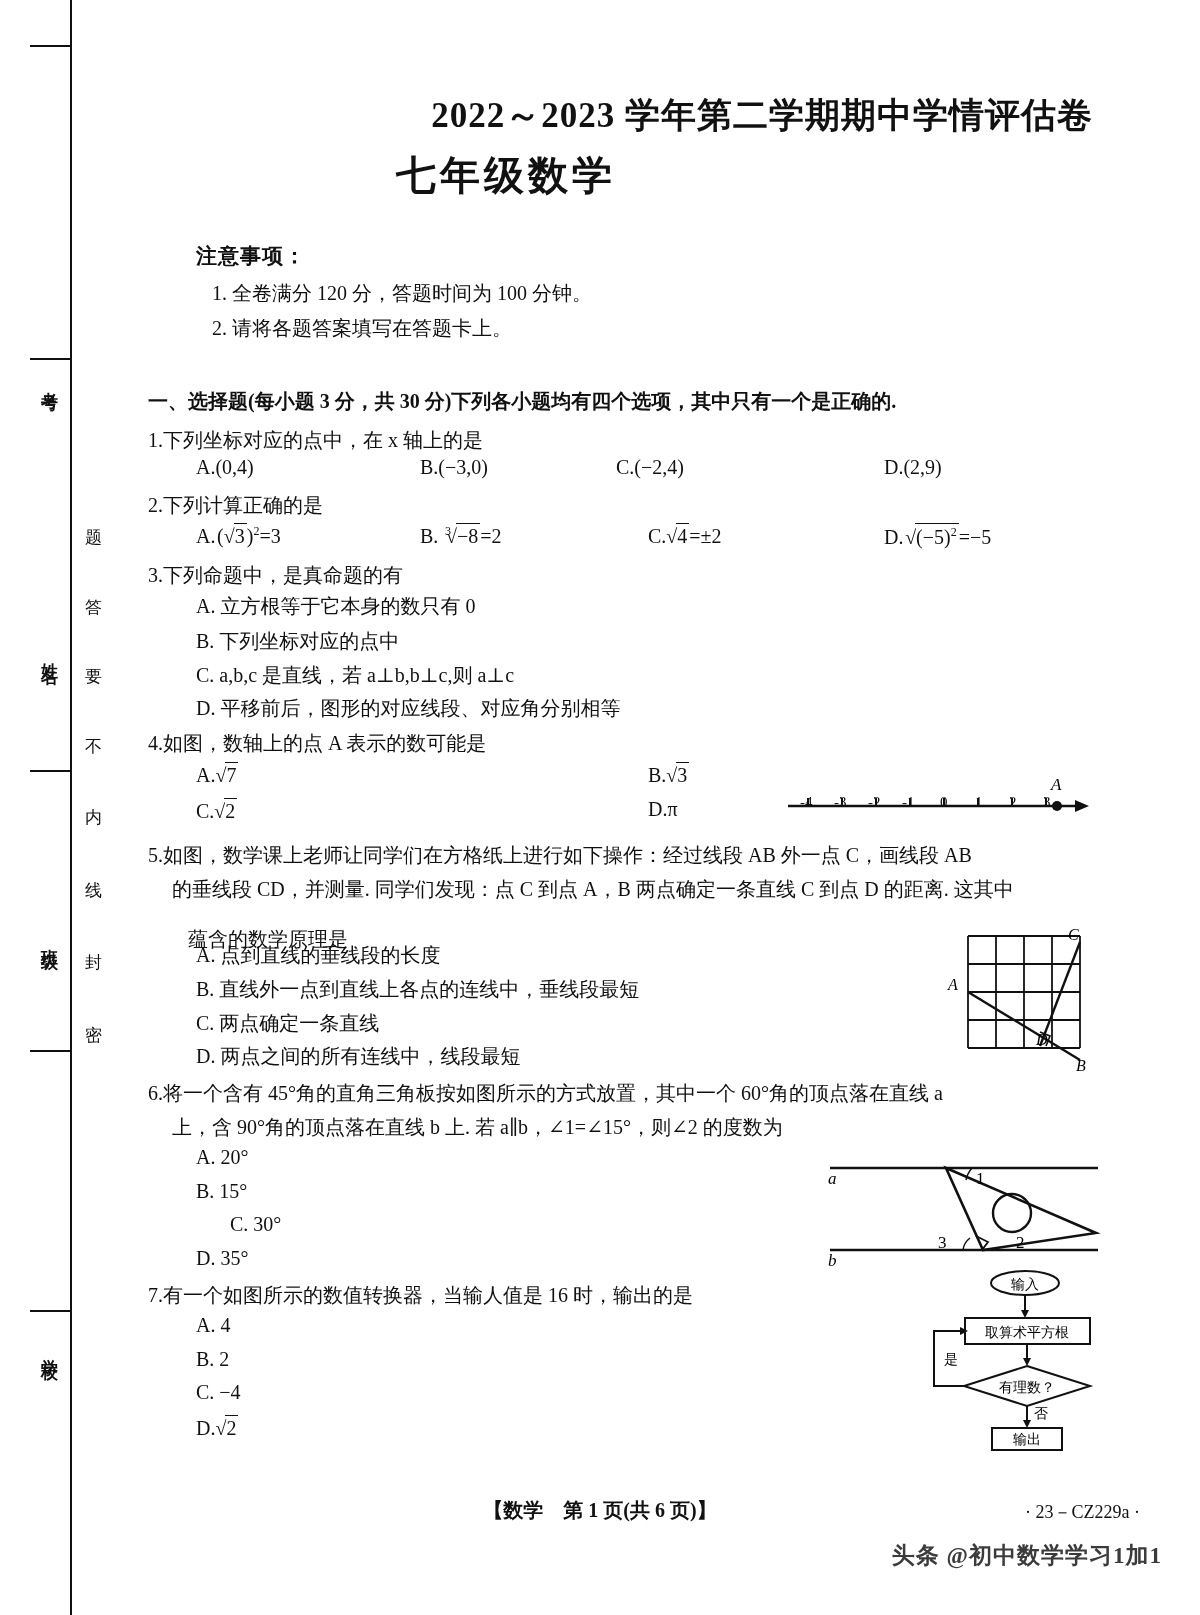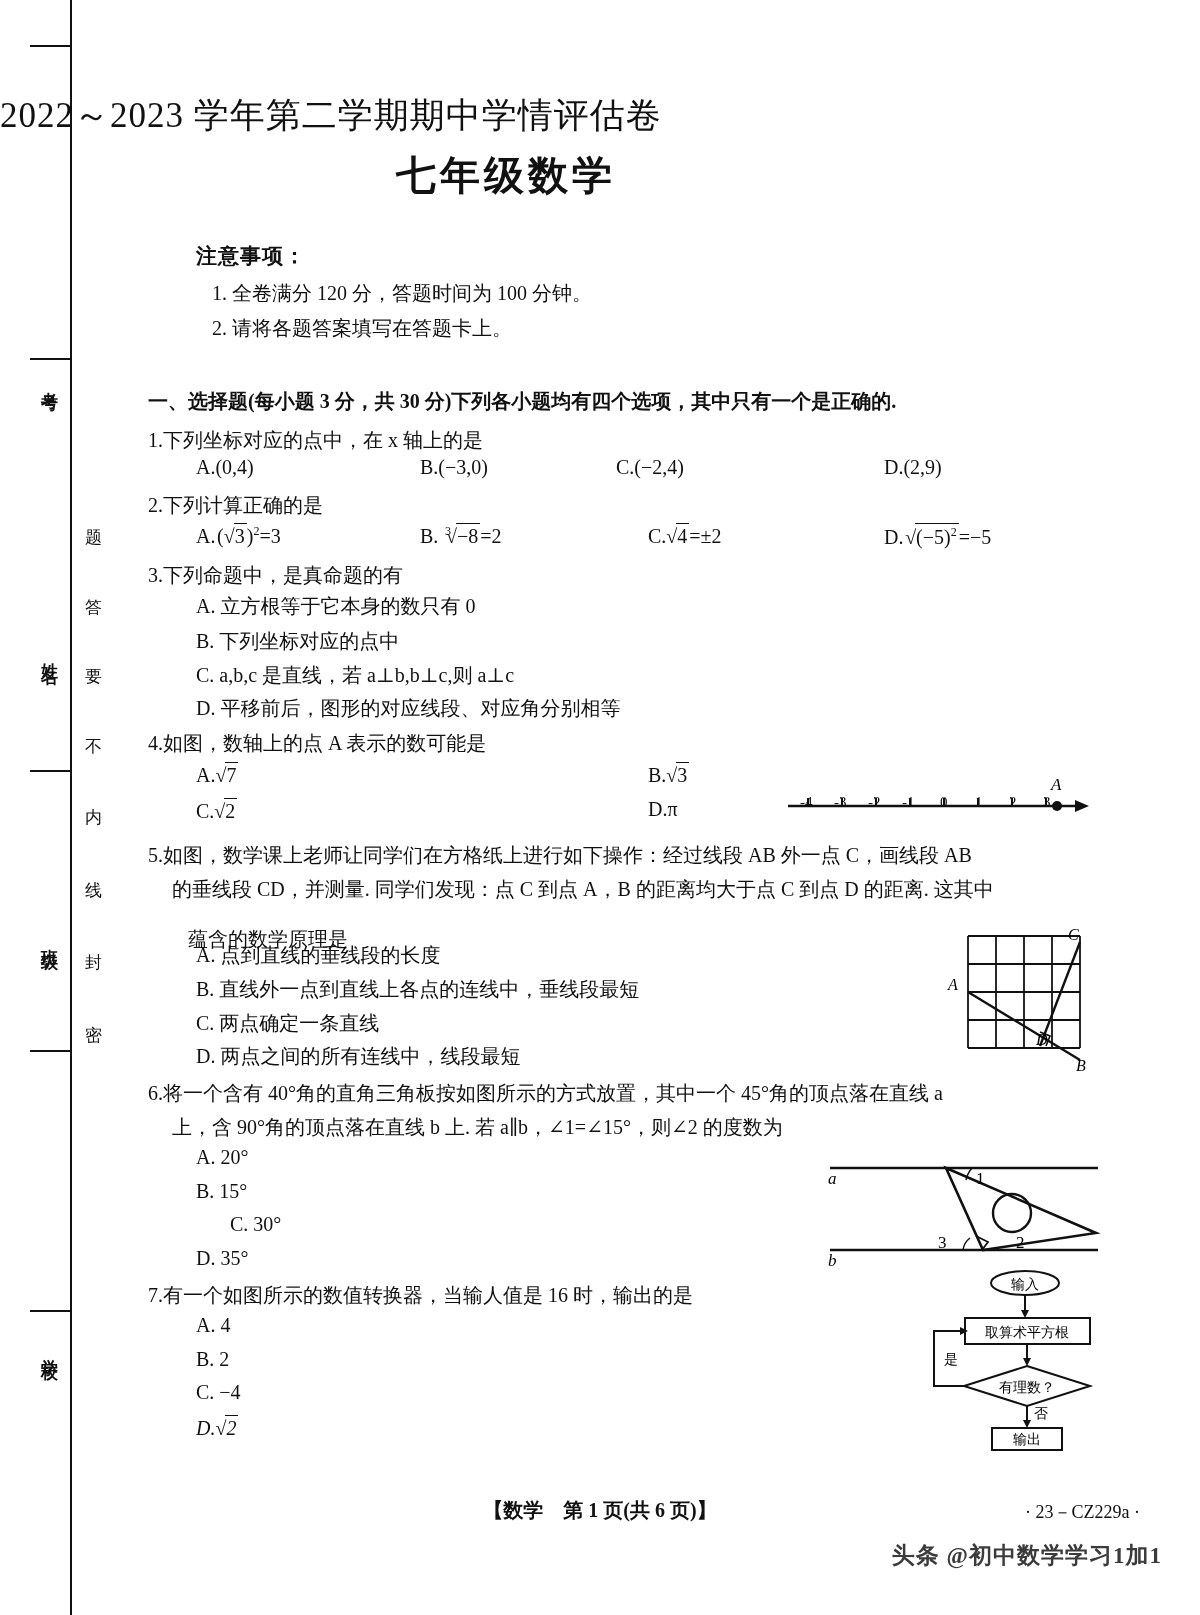--- a/index.html
+++ b/index.html
@@ -27,23 +27,23 @@
     font-size:17px;
     letter-spacing:4px;
     white-space:nowrap;
     color:#111;
   }
   .vtext.thin{font-weight:500;letter-spacing:2px;}
 
   
   .title1{
     position:absolute;left:0;top:92px;width:1093px;
-    text-align:left;
+    text-align:right;
     font-family:"Liberation Serif","DejaVu Serif",serif;
-    font-weight:normal;font-size:35px;letter-spacing:1px;
+    font-weight:bold;font-size:35px;letter-spacing:1px;
   }
   .title2{
     position:absolute;left:0;top:148px;width:1012px;
     text-align:center;
     font-weight:bold;font-size:40px;letter-spacing:4px;
   }
 
   .notice-h{position:absolute;left:196px;top:242px;font-weight:bold;font-size:21px;letter-spacing:1px;}
   .notice-1{position:absolute;left:212px;top:280px;font-size:20px;}
   .notice-2{position:absolute;left:212px;top:315px;font-size:20px;}
@@ -177,21 +177,21 @@
     <span style="position:absolute;left:160px;">0</span>
     <span style="position:absolute;left:195px;">1</span>
     <span style="position:absolute;left:229px;">2</span>
     <span style="position:absolute;left:263px;">3</span>
   </div>
 
   <div class="q" style="left:148px;top:840px;">
     <span class="qtxt"><span>5.</span><span>如图，数学课上老师让同学们在方格纸上进行如下操作：经过线段 AB 外一点 C，画线段 AB</span></span>
   </div>
   <div class="q" style="left:172px;top:874px;">
-    <span class="qtxt">的垂线段 CD，并测量. 同学们发现：点 C 到点 A，B 的距离均大于点 C 到点 D 的距离. 这其中</span>
+    <span class="qtxt">的垂线段 CD，并测量. 同学们发现：点 C 到点 A，B 两点确定一条直线 C 到点 D 的距离. 这其中</span>
   </div>
   <div class="q" style="left:188px;top:908px;margin-top:16px;">
     <span class="qtxt">蕴含的数学原理是</span>
   </div>
   <div class="opt" style="left:196px;top:942px;">A. 点到直线的垂线段的长度</div>
   <div class="opt" style="left:196px;top:976px;">B. 直线外一点到直线上各点的连线中，垂线段最短</div>
   <div class="opt" style="left:196px;top:1010px;">C. 两点确定一条直线</div>
   <div class="opt" style="left:196px;top:1043px;">D. 两点之间的所有连线中，线段最短</div>
 
   <svg style="position:absolute;left:940px;top:928px;" width="150" height="145">
@@ -210,21 +210,21 @@
     <line x1="28" y1="64" x2="140" y2="132" stroke="#111" stroke-width="2.4"></line>
     <line x1="140" y1="14" x2="100" y2="118" stroke="#111" stroke-width="2.4"></line>
     <polyline points="100,104 110,108 106,118" fill="none" stroke="#111" stroke-width="1.6"></polyline>
     <text x="8" y="62" font-family="Liberation Serif, serif" font-style="italic" font-size="16">A</text>
     <text x="136" y="143" font-family="Liberation Serif, serif" font-style="italic" font-size="16">B</text>
     <text x="128" y="12" font-family="Liberation Serif, serif" font-style="italic" font-size="16">C</text>
     <text x="96" y="117" font-family="Liberation Serif, serif" font-style="italic" font-size="16">D</text>
   </svg>
 
   <div class="q" style="left:148px;top:1078px;">
-    <span class="qtxt"><span>6.</span><span>将一个含有 40°角的直角三角板按如图所示的方式放置，其中一个 45°角的顶点落在直线 a</span></span>
+    <span class="qtxt"><span>6.</span><span>将一个含有 45°角的直角三角板按如图所示的方式放置，其中一个 60°角的顶点落在直线 a</span></span>
   </div>
   <div class="q" style="left:172px;top:1112px;">
     <span class="qtxt">上，含 90°角的顶点落在直线 b 上. 若 a∥b，∠1=∠15°，则∠2 的度数为</span>
   </div>
   <div class="opt" style="left:196px;top:1146px;">A. 20°</div>
   <div class="opt" style="left:196px;top:1180px;">B. 15°</div>
   <div class="opt" style="left:196px;top:1213px;margin-left:34px;">C. 30°</div>
   <div class="opt" style="left:196px;top:1247px;">D. 35°</div>
 
   <svg style="position:absolute;left:820px;top:1130px;" width="280" height="135">
@@ -241,21 +241,21 @@
     <text x="118" y="118" font-family="Liberation Serif, serif" font-size="17">3</text>
     <text x="196" y="118" font-family="Liberation Serif, serif" font-size="17">2</text>
   </svg>
 
   <div class="q" style="left:148px;top:1280px;">
     <span class="qtxt"><span>7.</span><span>有一个如图所示的数值转换器，当输人值是 16 时，输出的是</span></span>
   </div>
   <div class="opt" style="left:196px;top:1314px;">A. 4</div>
   <div class="opt" style="left:196px;top:1348px;">B. 2</div>
   <div class="opt" style="left:196px;top:1381px;">C. −4</div>
-  <div class="opt" style="left:196px;top:1415px;font-style:italic;">
+  <div class="opt" style="left:196px;top:1415px;">
     D.<span class="rad"><span class="sign">√</span><span class="body">2</span></span>
   </div>
 
   <svg style="position:absolute;left:920px;top:1268px;" width="180" height="180">
     <ellipse cx="105" cy="15" rx="34" ry="12" fill="none" stroke="#111" stroke-width="2"></ellipse>
     <text x="105" y="21" text-anchor="middle" font-family="Liberation Serif, serif" font-size="14">输入</text>
     <line x1="105" y1="28" x2="105" y2="42" stroke="#111" stroke-width="2"></line>
     <polygon points="101,42 109,42 105,50" fill="#111"></polygon>
 
     <rect x="45" y="50" width="125" height="26" fill="none" stroke="#111" stroke-width="2"></rect>

